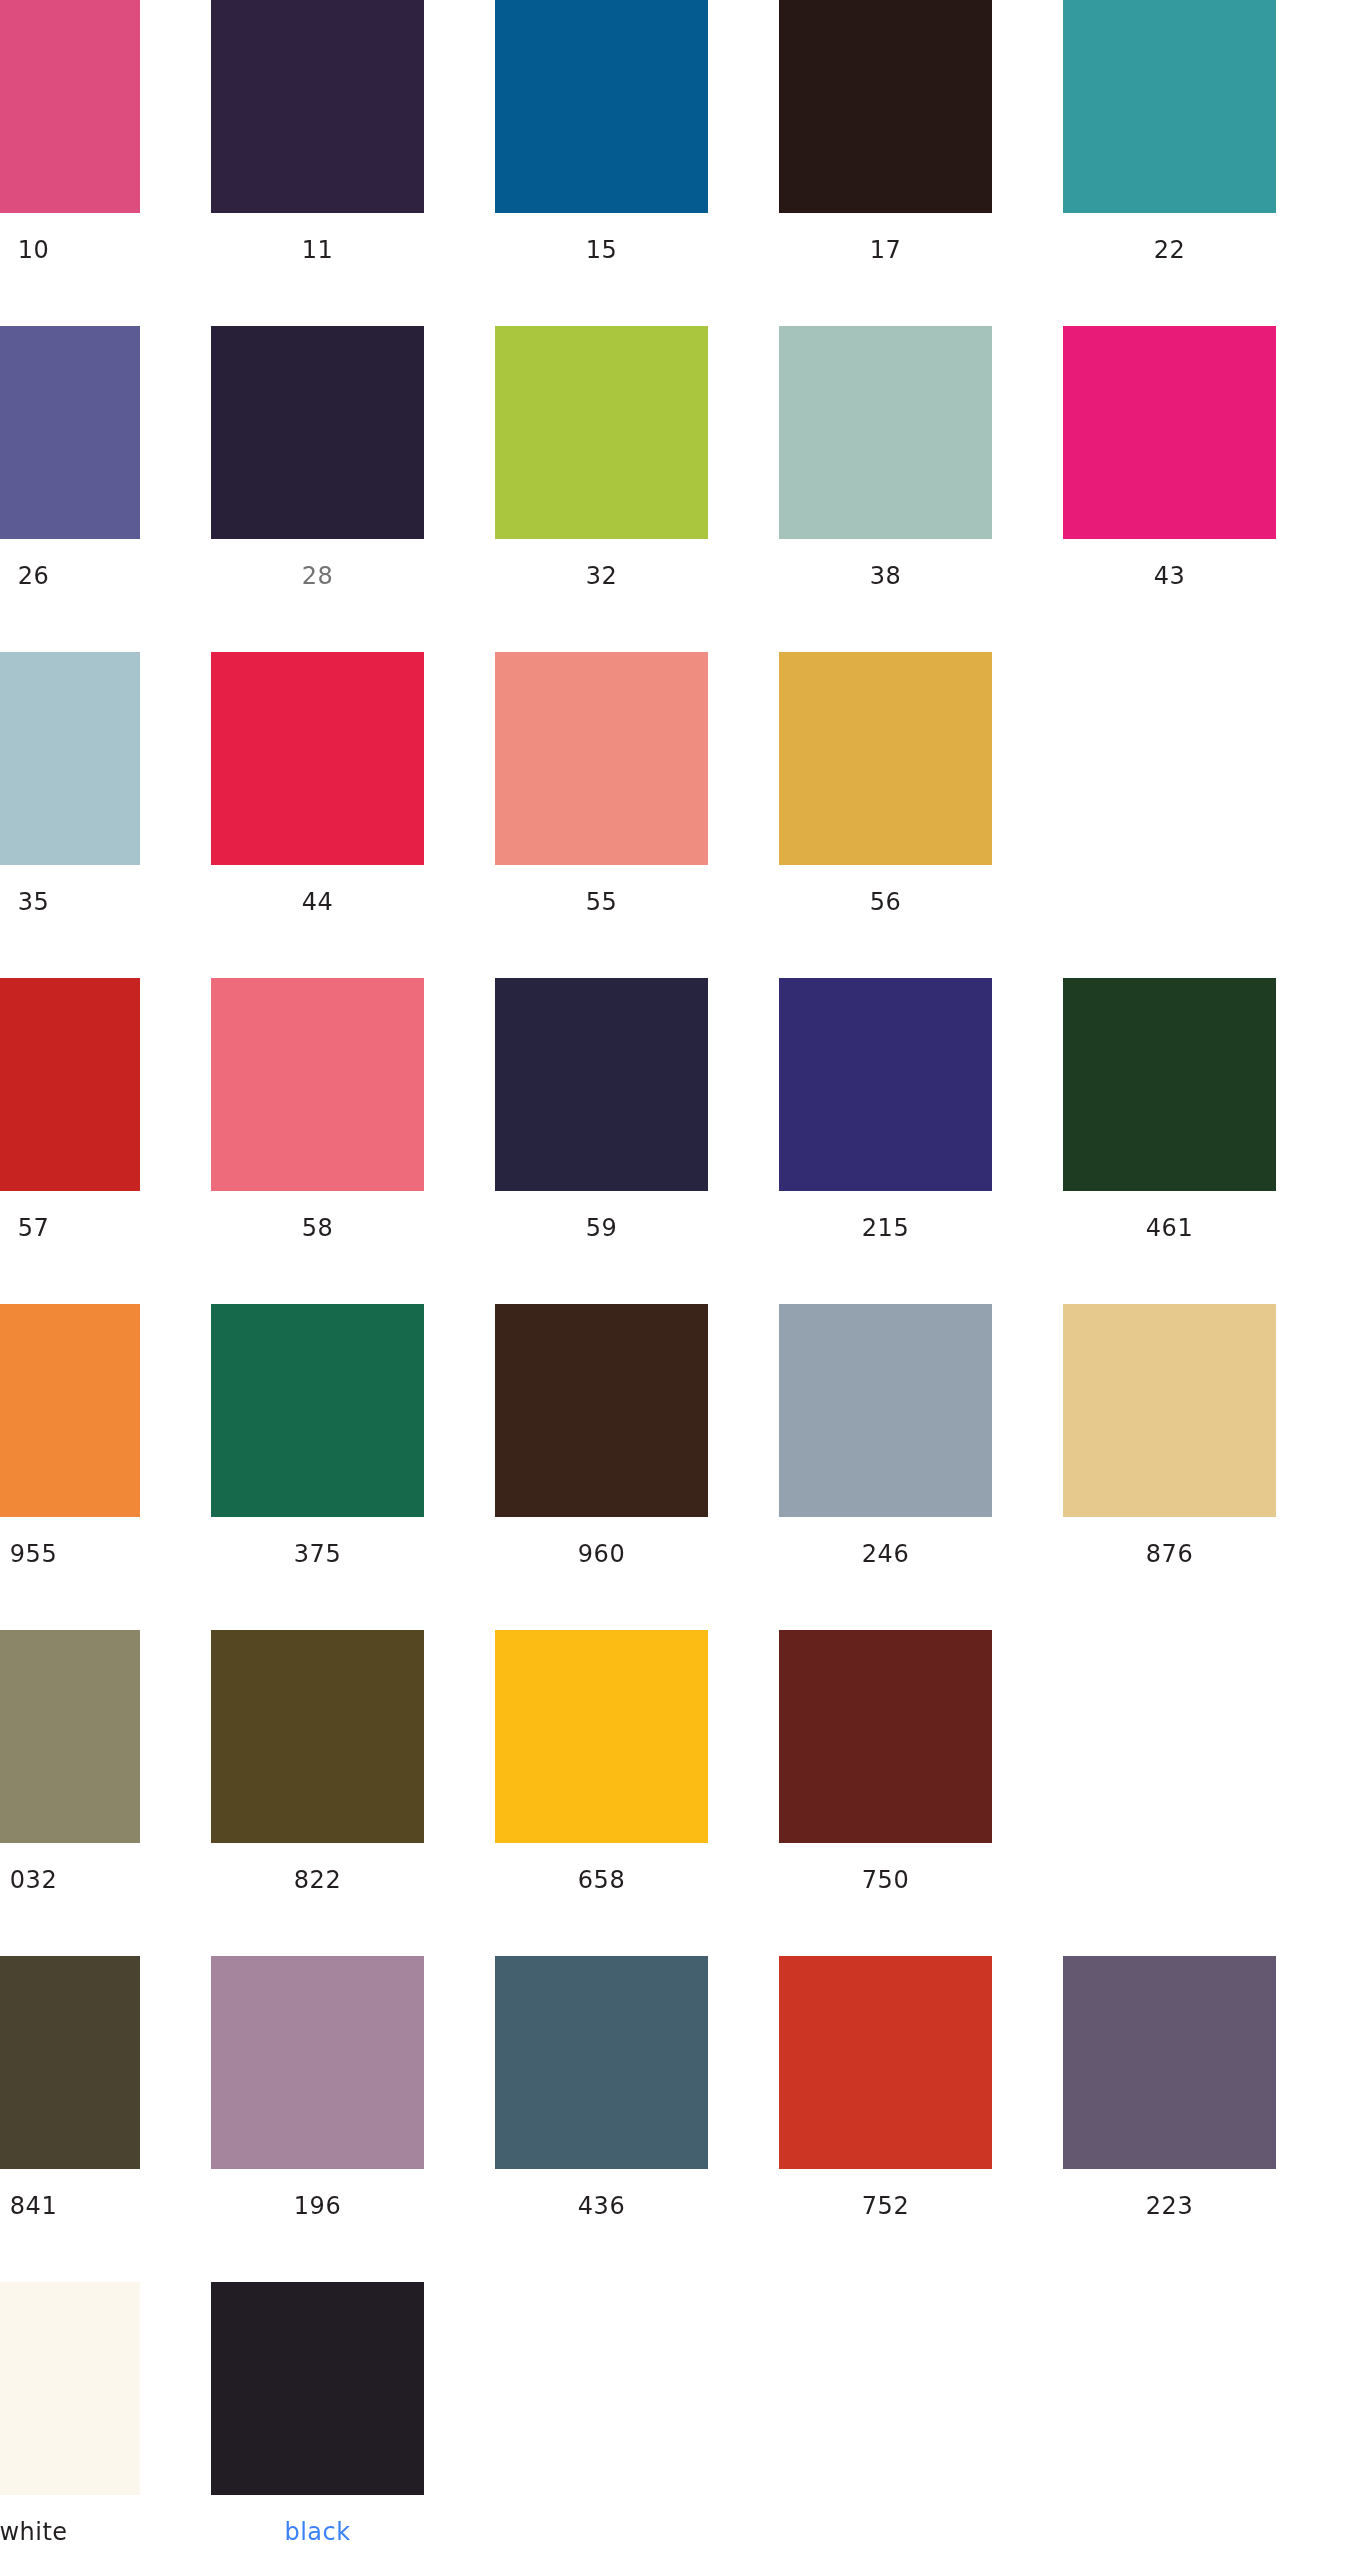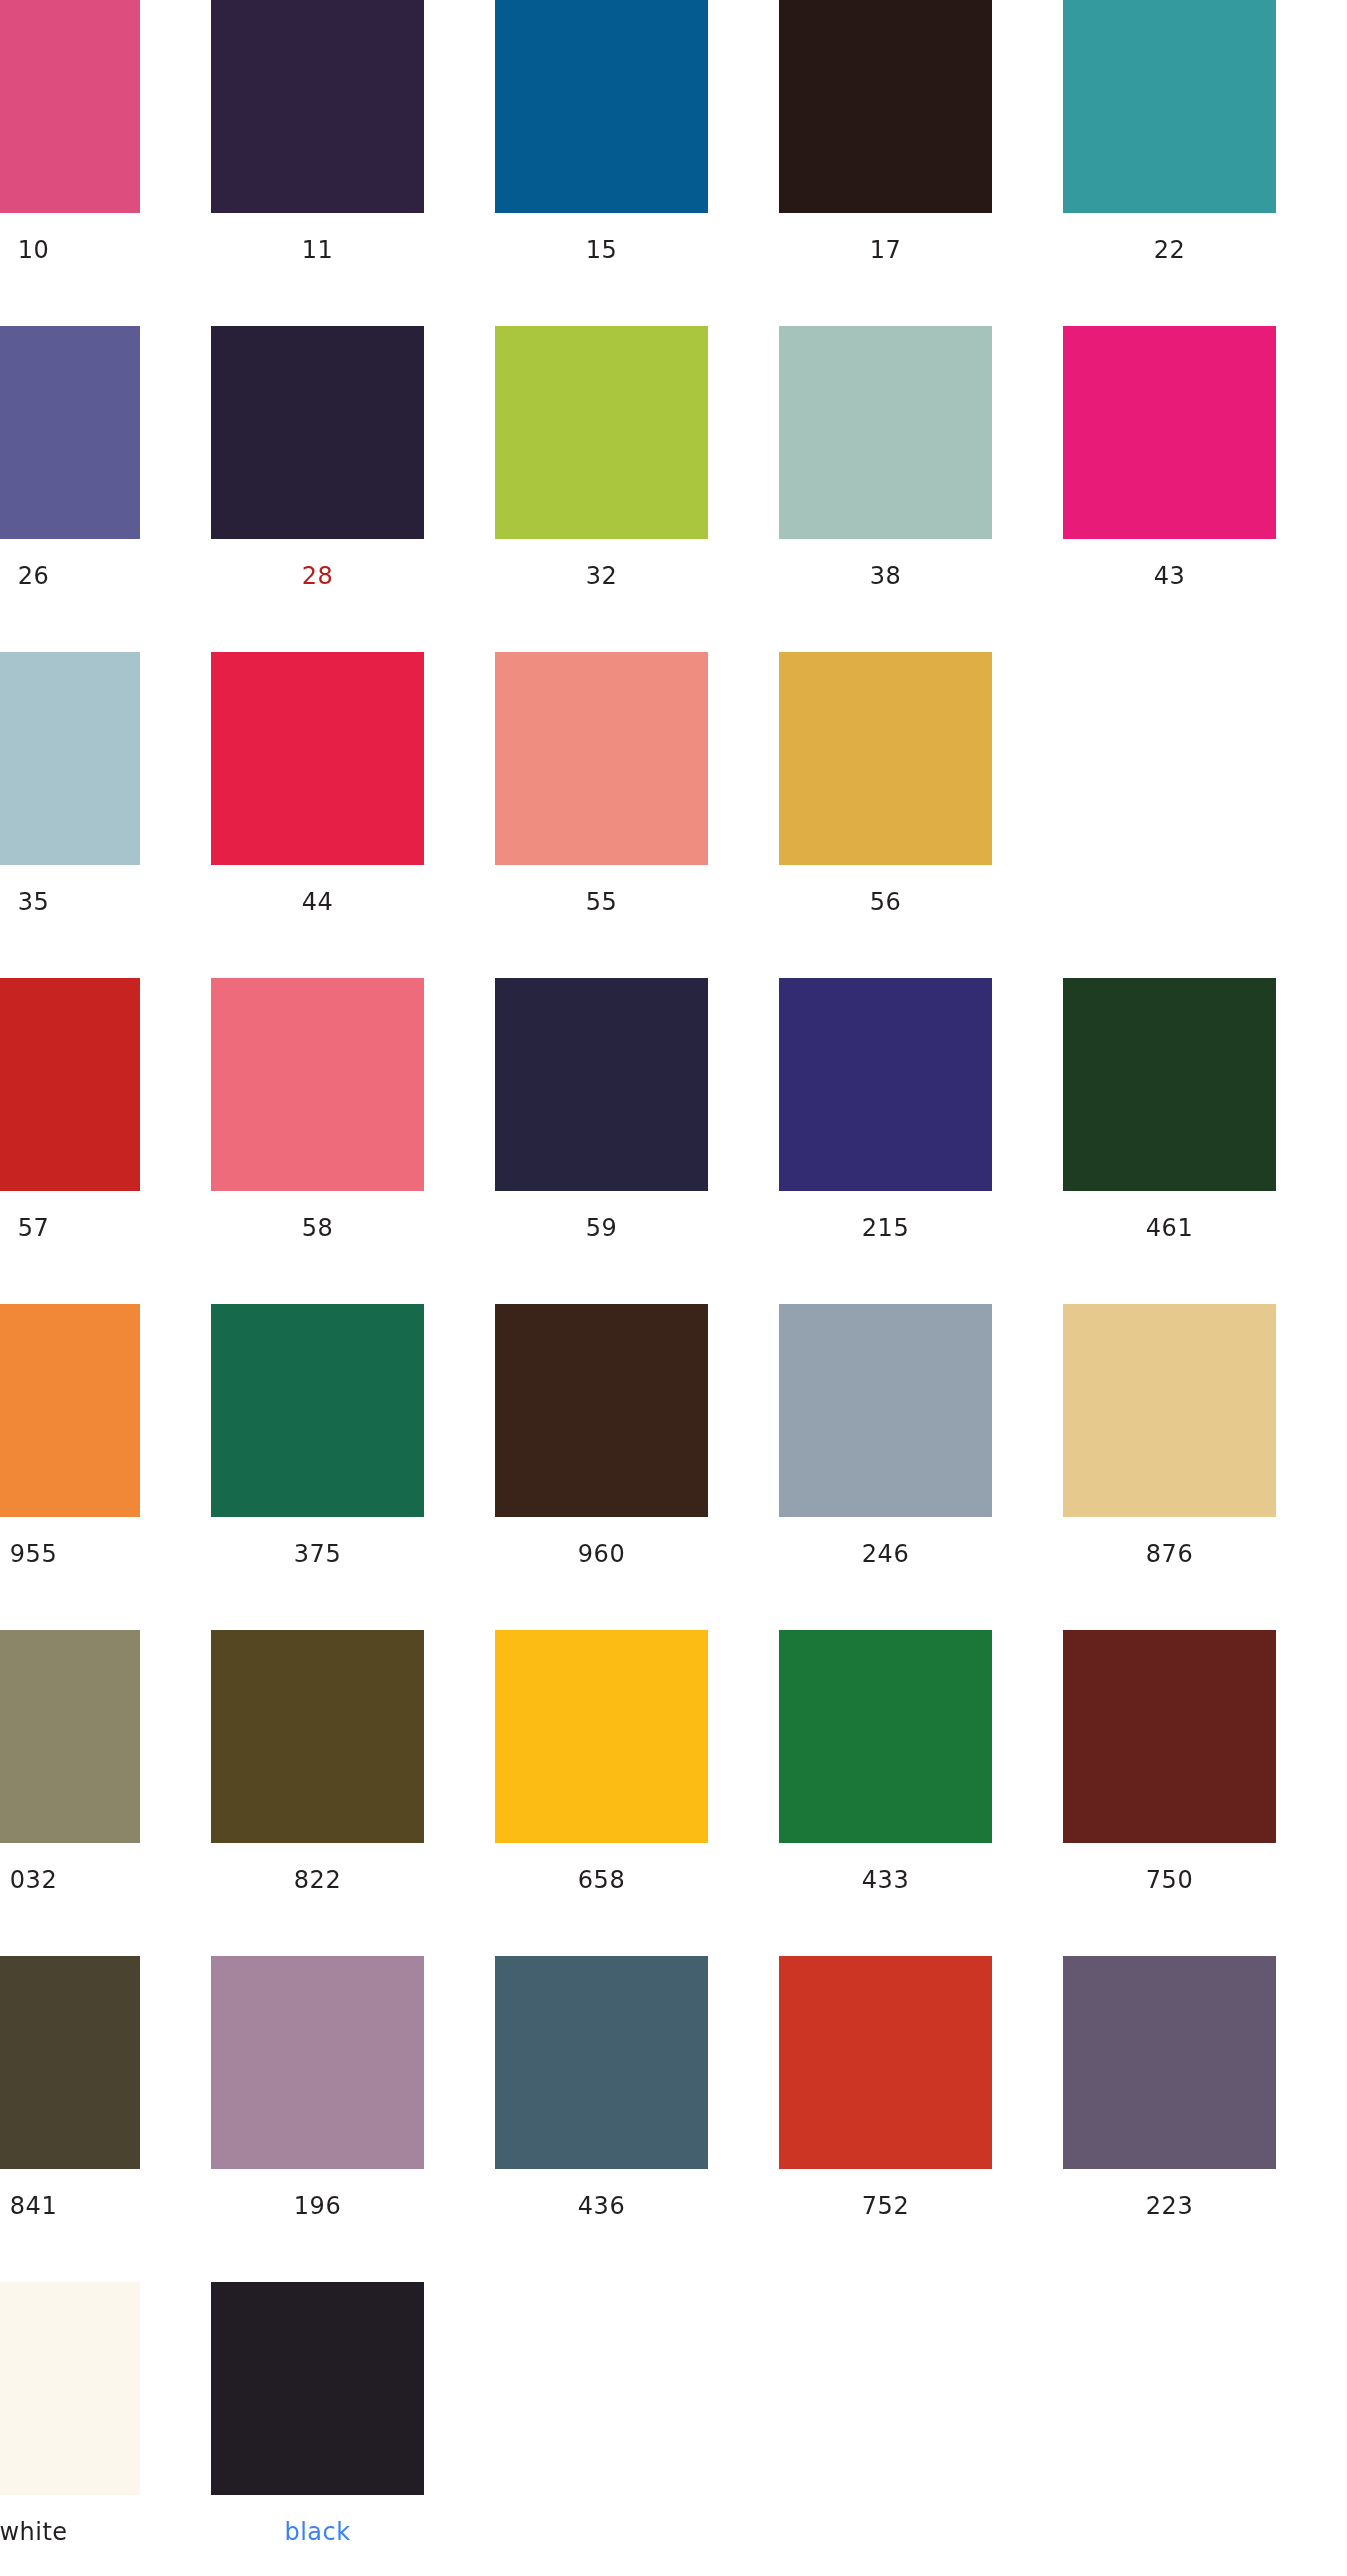--- a/index.html
+++ b/index.html
@@ -91,21 +91,21 @@
         <div class="swatch-label" style="color: rgb(35, 31, 32);">22</div>
       </div>
     </div>
     <div class="swatch-row">
       <div class="swatch-cell">
         <div class="swatch-chip" title="26" style="background: rgb(92, 91, 147);"></div>
         <div class="swatch-label" style="color: rgb(35, 31, 32);">26</div>
       </div>
       <div class="swatch-cell">
         <div class="swatch-chip" title="28" style="background: rgb(39, 32, 56);"></div>
-        <div class="swatch-label" style="color: #b91c1c; text-align: center;">28</div>
+        <div class="swatch-label" style="color: #737373; text-align: center;">28</div>
       </div>
       <div class="swatch-cell">
         <div class="swatch-chip" title="32" style="background: rgb(169, 198, 62);"></div>
         <div class="swatch-label" style="color: rgb(35, 31, 32);">32</div>
       </div>
       <div class="swatch-cell">
         <div class="swatch-chip" title="38" style="background: rgb(165, 194, 187);"></div>
         <div class="swatch-label" style="color: rgb(35, 31, 32);">38</div>
       </div>
       <div class="swatch-cell">
@@ -180,24 +180,20 @@
         <div class="swatch-chip" title="032" style="background: rgb(140, 134, 104);"></div>
         <div class="swatch-label" style="color: rgb(35, 31, 32);">032</div>
       </div>
       <div class="swatch-cell">
         <div class="swatch-chip" title="822" style="background: rgb(85, 71, 34);"></div>
         <div class="swatch-label" style="color: rgb(35, 31, 32);">822</div>
       </div>
       <div class="swatch-cell">
         <div class="swatch-chip" title="658" style="background: rgb(252, 188, 20);"></div>
         <div class="swatch-label" style="color: rgb(35, 31, 32);">658</div>
-      </div>
-      <div class="swatch-cell">
-        <div class="swatch-chip" title="433" style="background: rgb(26, 119, 55);"></div>
-        <div class="swatch-label" style="color: rgb(35, 31, 32);">433</div>
       </div>
       <div class="swatch-cell">
         <div class="swatch-chip" title="750" style="background: rgb(101, 34, 29);"></div>
         <div class="swatch-label" style="color: rgb(35, 31, 32);">750</div>
       </div>
     </div>
     <div class="swatch-row">
       <div class="swatch-cell">
         <div class="swatch-chip" title="841" style="background: rgb(74, 67, 48);"></div>
         <div class="swatch-label" style="color: rgb(35, 31, 32);">841</div>

